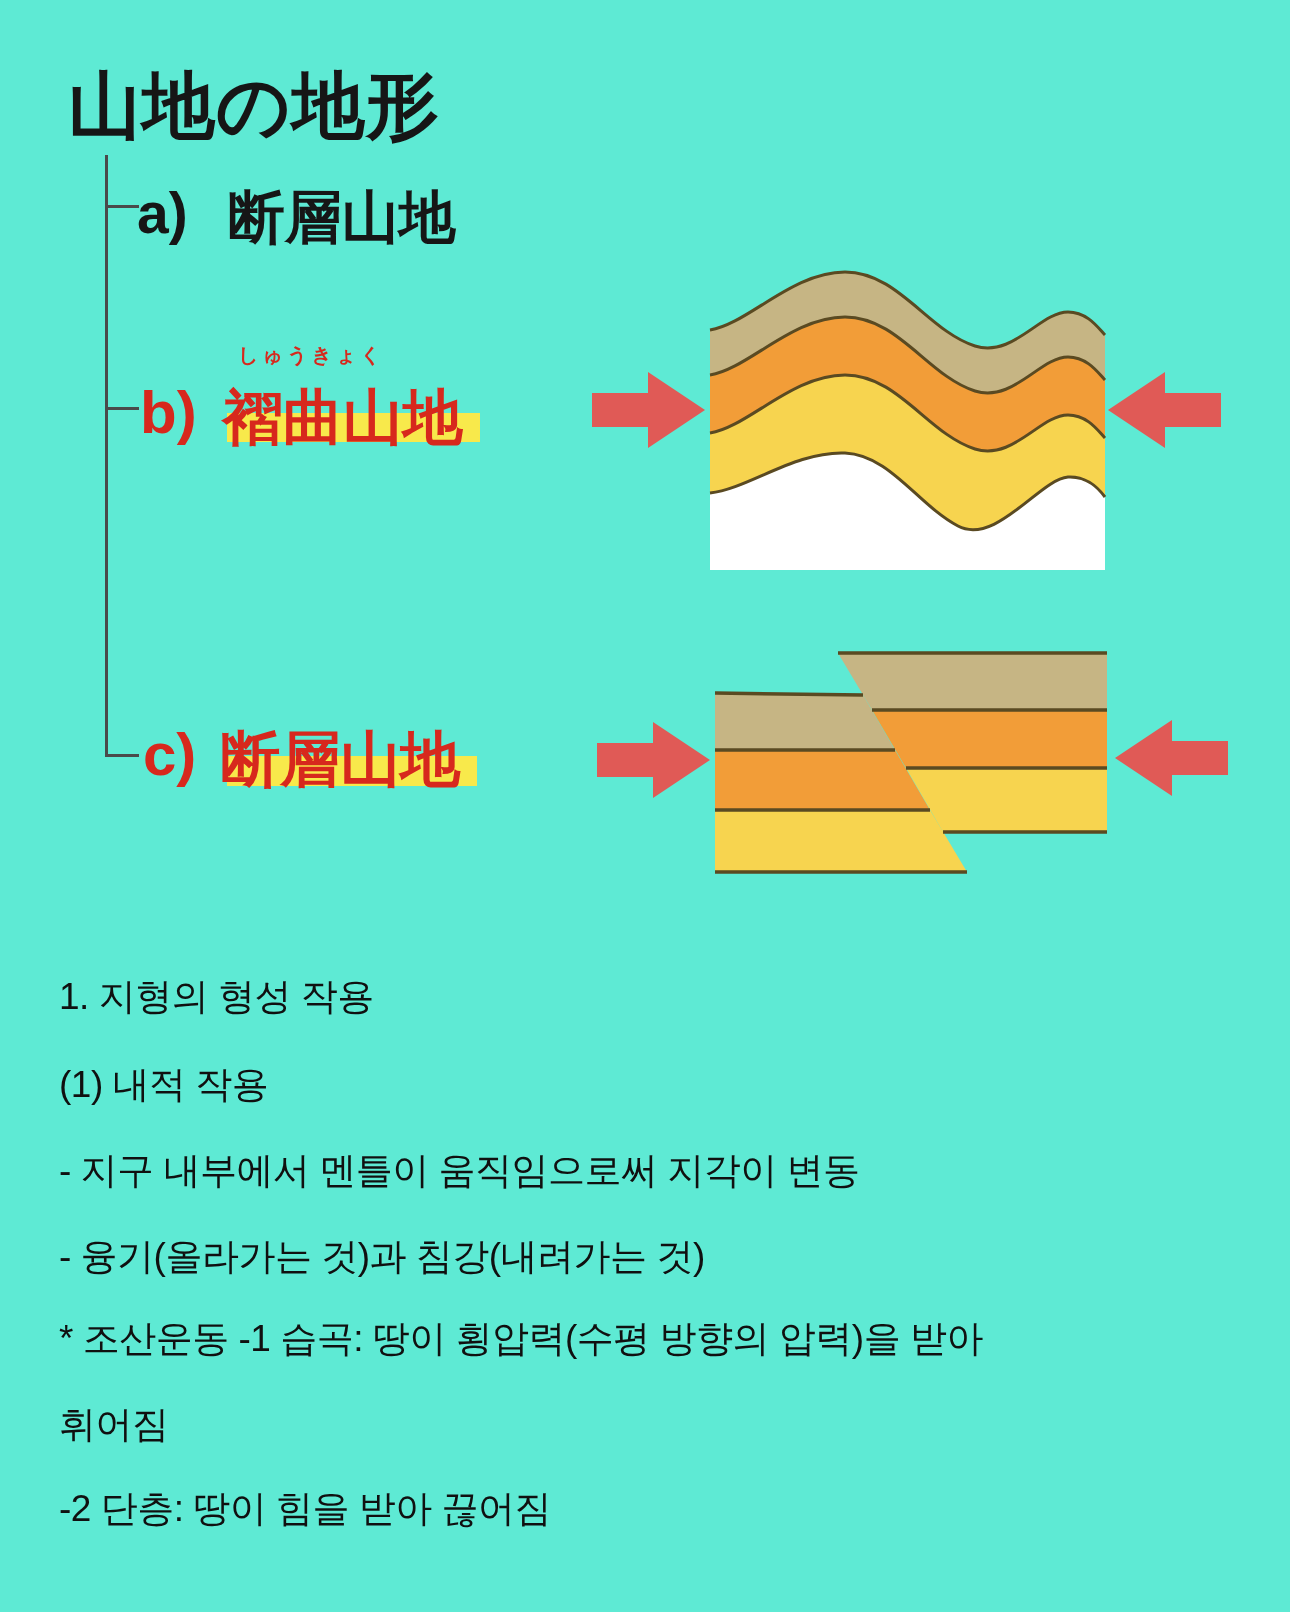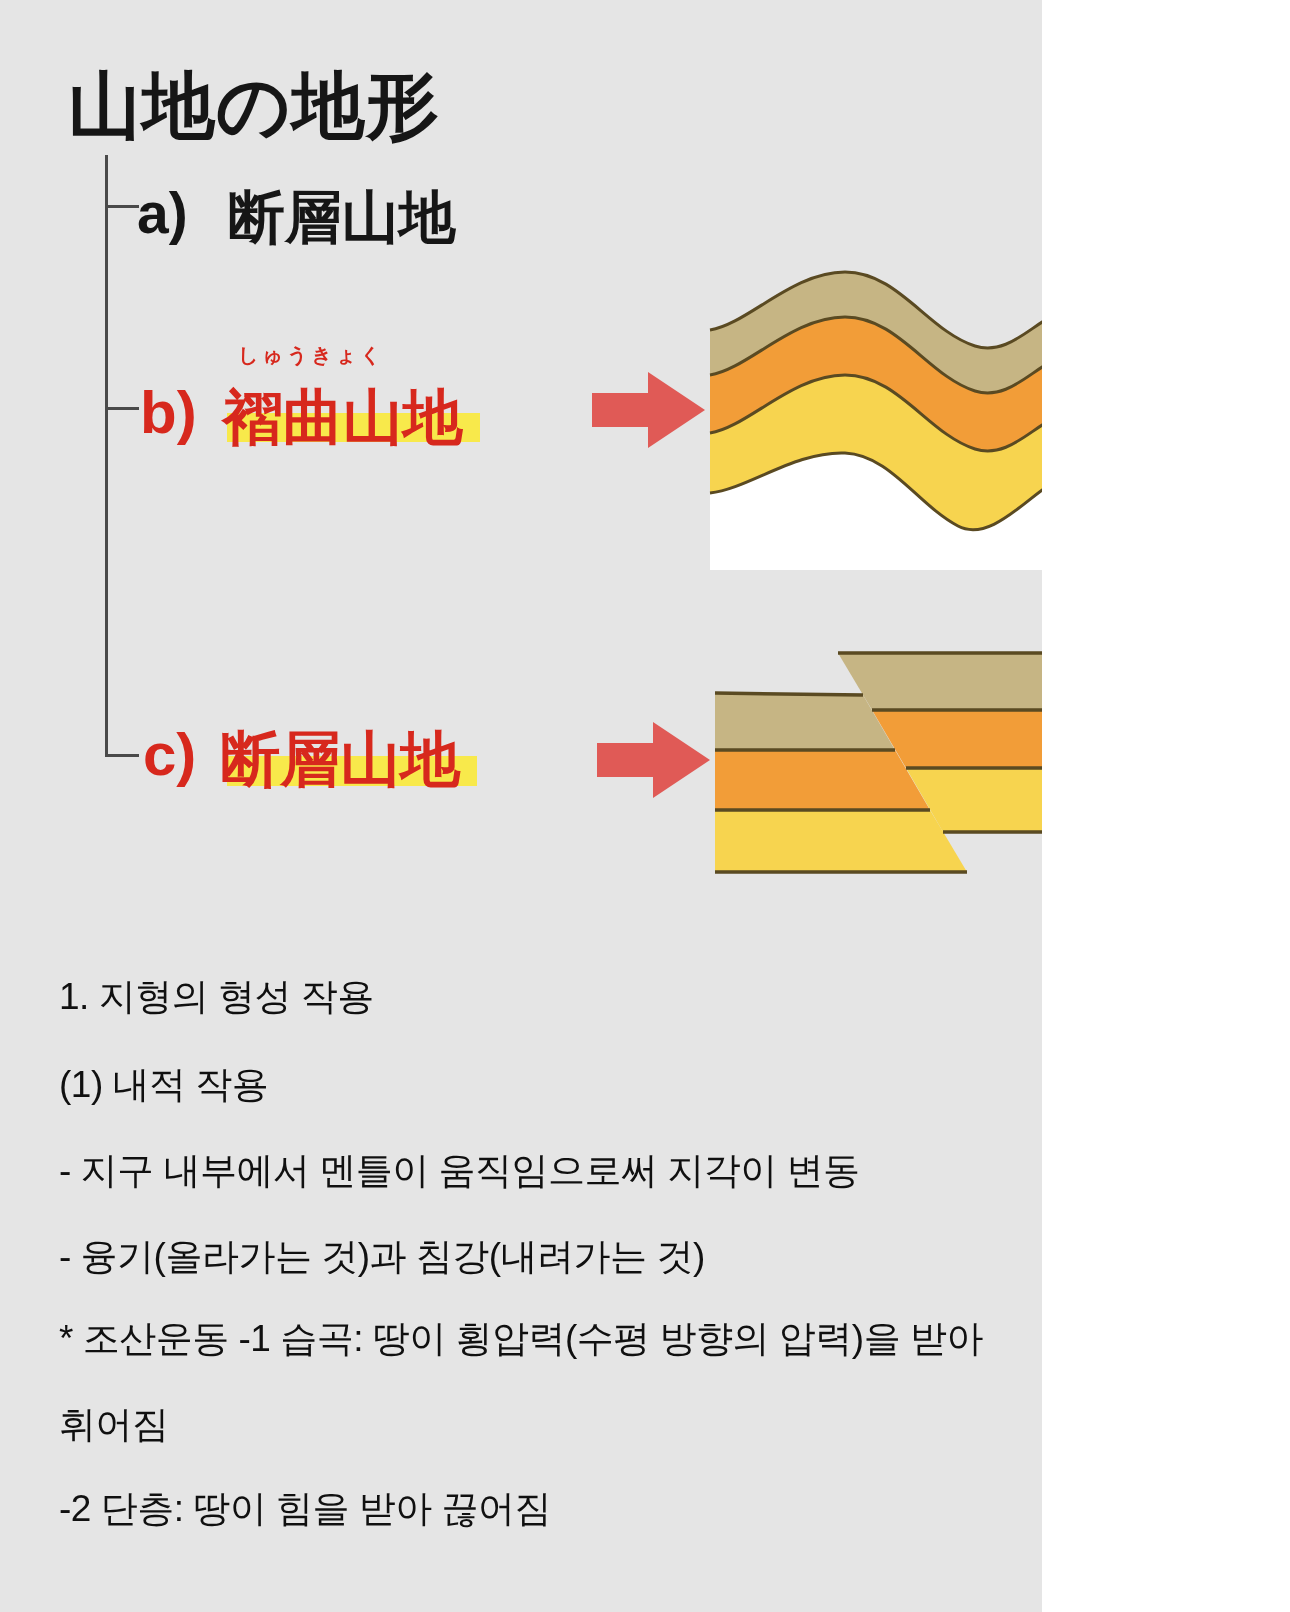--- a/index.html
+++ b/index.html
@@ -1,17 +1,17 @@
 <!DOCTYPE html>
 <html><head>
 <meta charset="utf-8">
 <style>
   html,body{margin:0;padding:0;background:#fff;}
   .canvas{
-    position:relative;width:1042px;height:1612px;background:#e5e5e5;overflow:hidden;
+    position:relative;width:1290px;height:1612px;background:#5eead4;overflow:hidden;
     font-family:"Liberation Sans","DejaVu Sans",sans-serif;color:#161616;
   }
   .abs{position:absolute;}
   .page-title{font-size:73px;font-weight:600;letter-spacing:1px;white-space:nowrap;}
   .tree-line{background:#4a4a4a;}
   .outline-row{display:flex;align-items:flex-start;white-space:nowrap;font-weight:700;}
   .row-a{font-size:57px;gap:40px;}
   .row-b{font-size:60px;gap:26px;color:#d7281d;}
   .row-c{font-size:60px;gap:24px;color:#d7281d;}
   .furigana{font-size:20px;color:#d7281d;letter-spacing:4px;font-weight:600;white-space:nowrap;}

